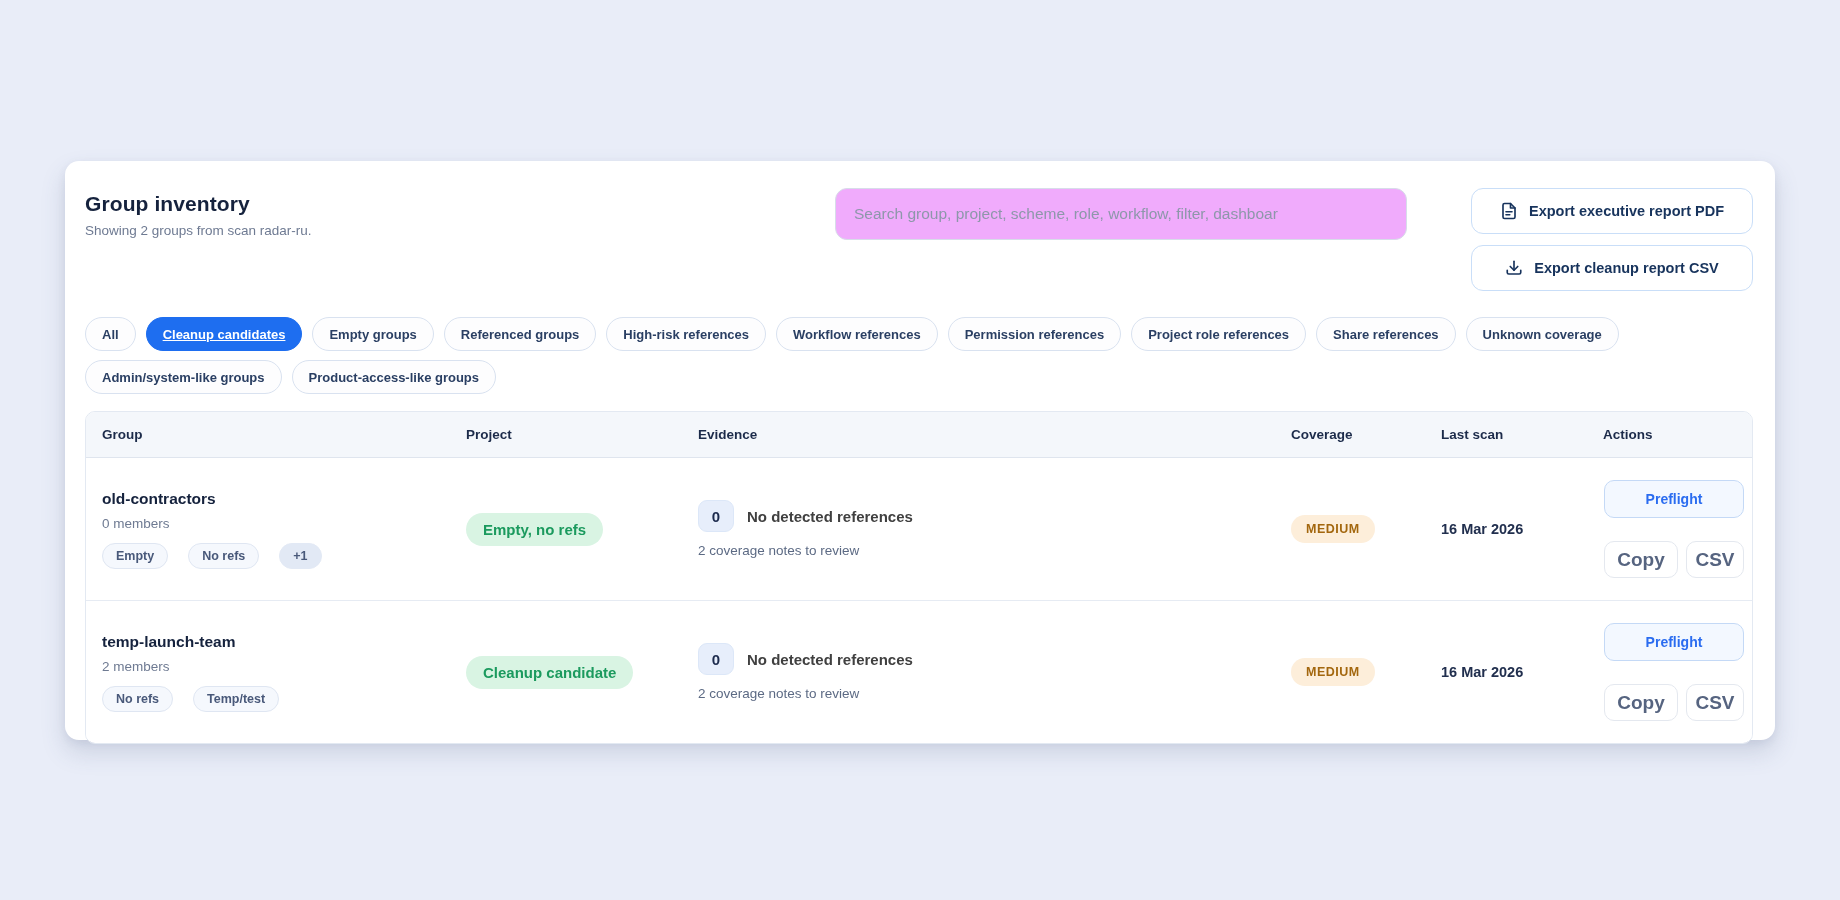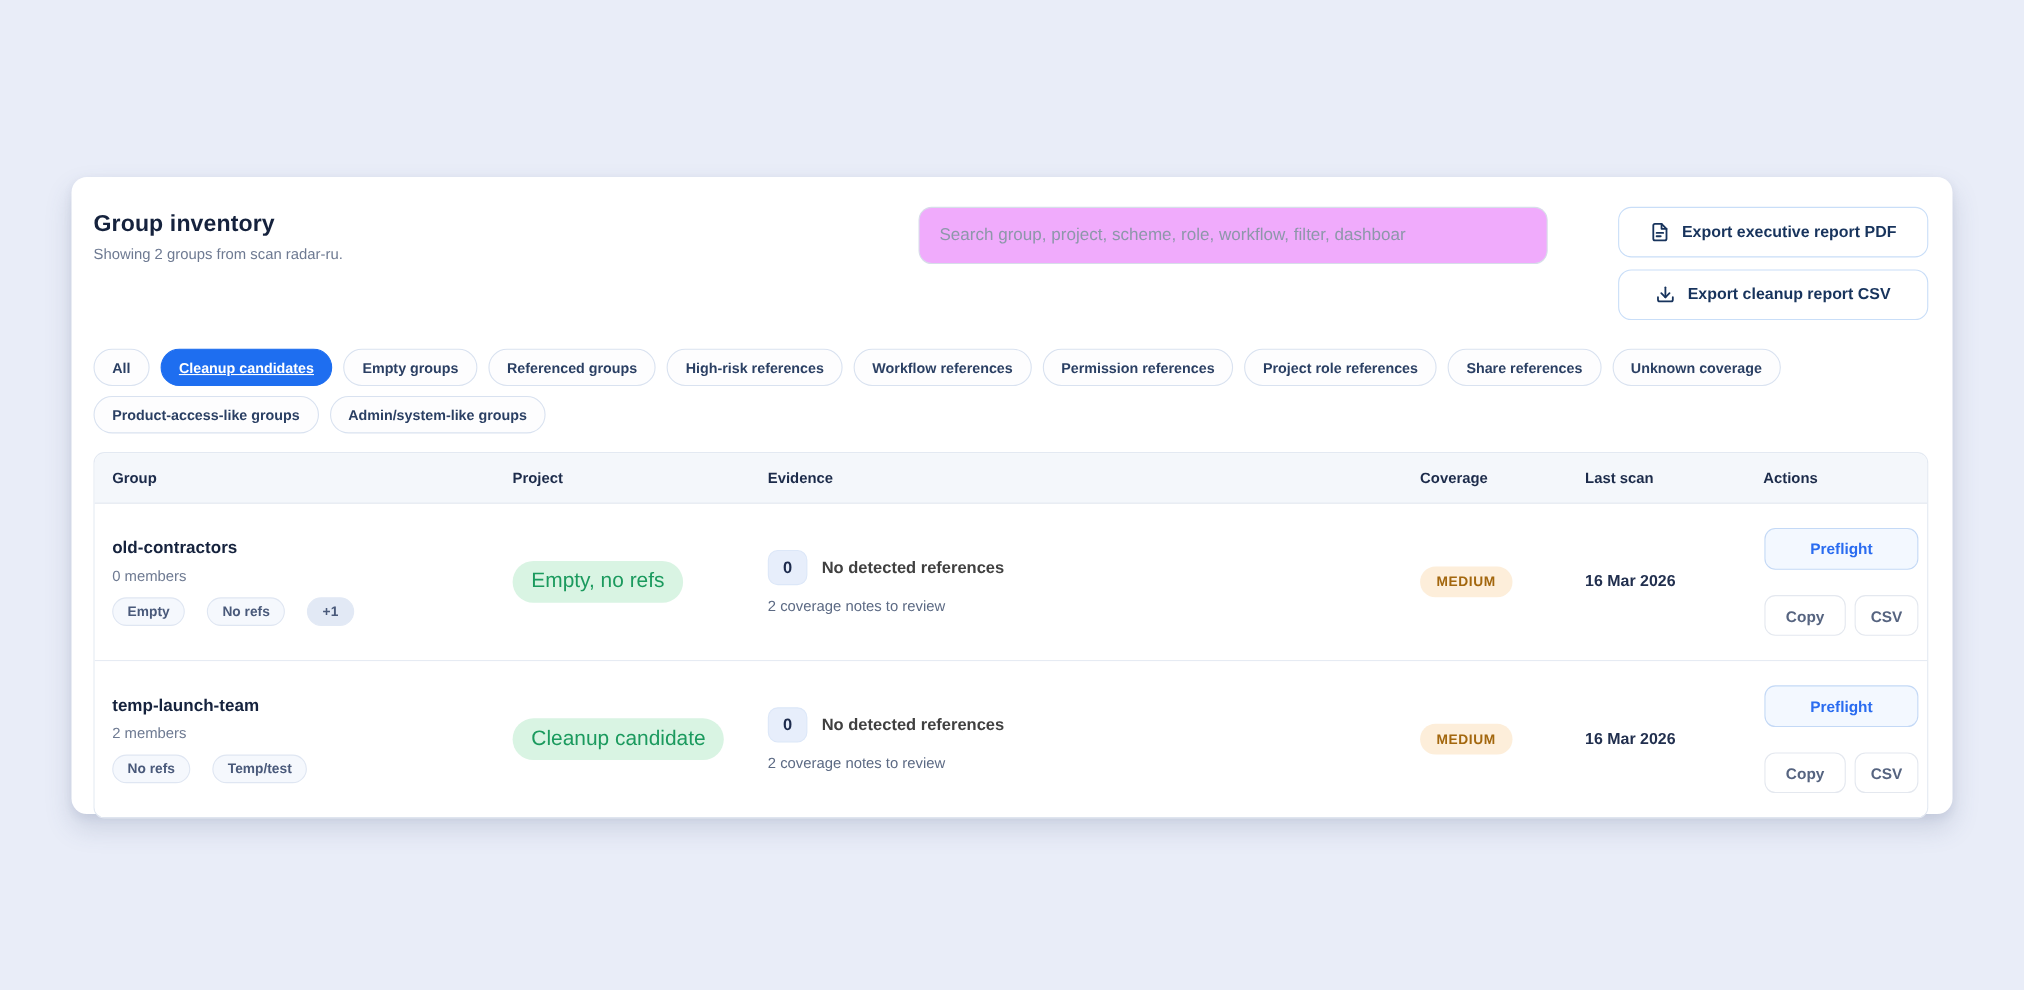--- a/index.html
+++ b/index.html
@@ -76,21 +76,21 @@
   .group-members { margin-top: 8px; font-size: 13.5px; color: #6e7a92; }
   .tag-row { margin-top: 12px; display: flex; gap: 20px; align-items: center; }
   .tag {
     padding: 5px 13px; border-radius: 999px;
     background: #f5f8fd; border: 1px solid #dfe6f2;
     font-size: 12.5px; font-weight: 600; color: #49597a; white-space: nowrap;
   }
   .tag.filled { background: #e2e9f5; border-color: #e2e9f5; }
   .status-pill {
     display: inline-block; padding: 8px 17px; border-radius: 999px;
-    background: #d9f4e3; color: #1b9a5e; font-size: 19px; font-weight: 400;
+    background: #d9f4e3; color: #1b9a5e; font-size: 15px; font-weight: 700;
     white-space: nowrap;
   }
   .evidence-line1 { display: flex; align-items: center; gap: 13px; }
   .evidence-count {
     min-width: 36px; height: 32px; padding: 0 8px;
     display: inline-flex; align-items: center; justify-content: center;
     background: #e7eefb; border: 1px solid #dce7f8; border-radius: 9px;
     font-size: 15px; font-weight: 700; color: #1d2b4d;
   }
   .evidence-title { font-size: 15px; font-weight: 700; color: #404040; }
@@ -105,21 +105,21 @@
   .btn-preflight {
     width: 140px; height: 38px; border-radius: 10px;
     background: #f3f8ff; border: 1.5px solid #c4d9f6;
     color: #2a6cf0; font-size: 14px; font-weight: 700;
     font-family: "Liberation Sans", sans-serif; cursor: pointer;
   }
   .actions-sub { display: flex; gap: 8px; }
   .btn-small {
     height: 37px; border-radius: 10px;
     background: #ffffff; border: 1.5px solid #e4e8ef;
-    color: #566480; font-size: 14px; font-weight: 600;
+    color: #566480; font-size: 19px; font-weight: 600;
     font-family: "Liberation Sans", sans-serif; cursor: pointer;
   }
   .btn-copy { width: 74px; }
   .btn-csv { width: 58px; }
 </style>
 </head>
 <body>
 
 <div class="card">
 
@@ -160,22 +160,22 @@
     <button class="chip">All</button>
     <button class="chip active">Cleanup candidates</button>
     <button class="chip">Empty groups</button>
     <button class="chip">Referenced groups</button>
     <button class="chip">High-risk references</button>
     <button class="chip">Workflow references</button>
     <button class="chip">Permission references</button>
     <button class="chip">Project role references</button>
     <button class="chip">Share references</button>
     <button class="chip">Unknown coverage</button>
+    <button class="chip">Admin/system-like groups</button>
     <button class="chip">Product-access-like groups</button>
-    <button class="chip">Admin/system-like groups</button>
   </div>
 
   <div class="table">
     <div class="trow thead">
       <div class="cell c-group">Group</div>
       <div class="cell">Project</div>
       <div class="cell">Evidence</div>
       <div class="cell">Coverage</div>
       <div class="cell">Last scan</div>
       <div class="cell">Actions</div>

